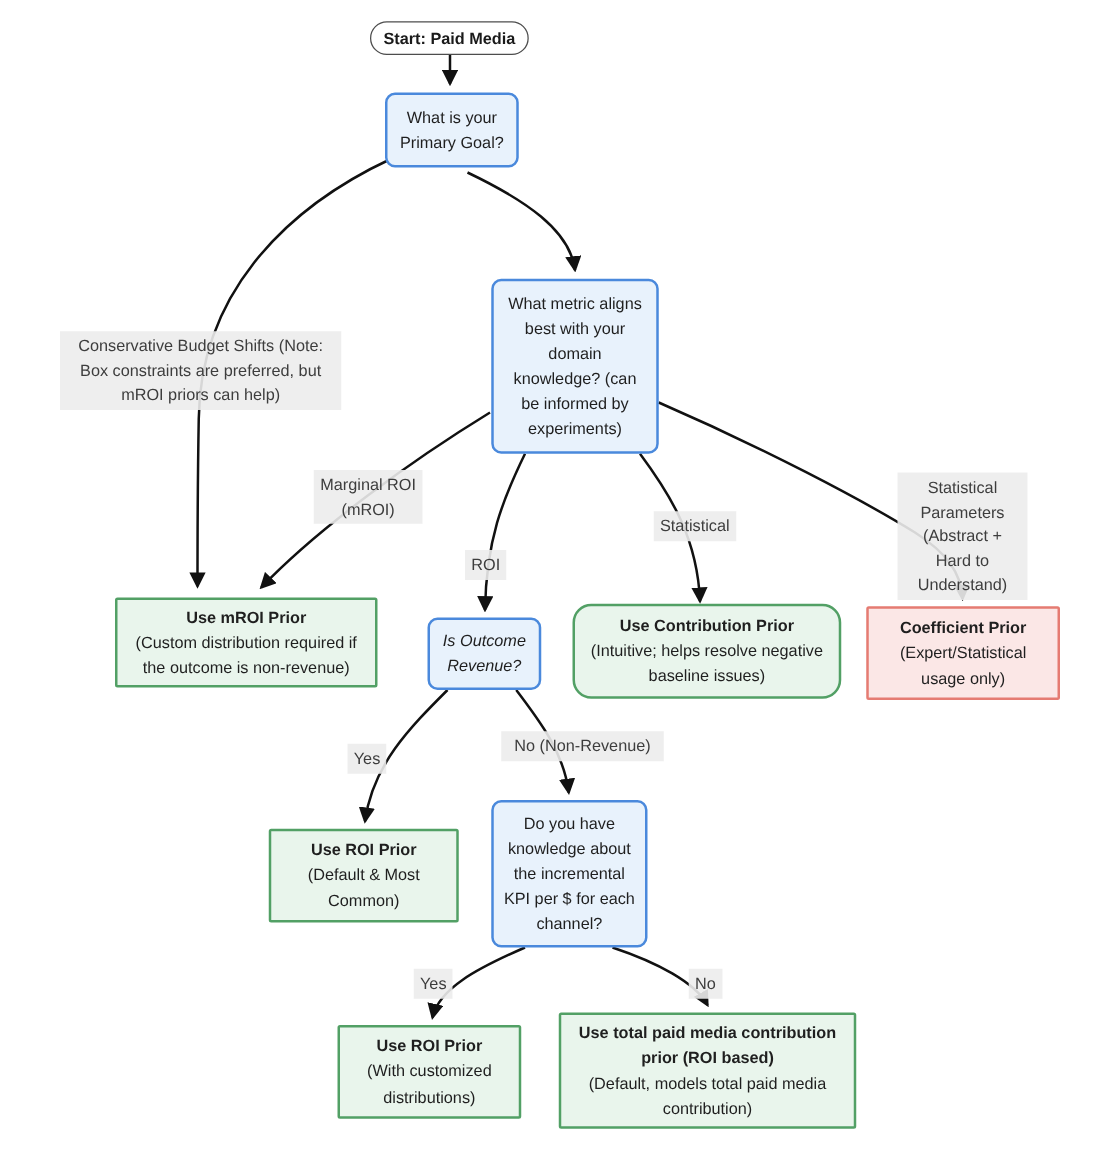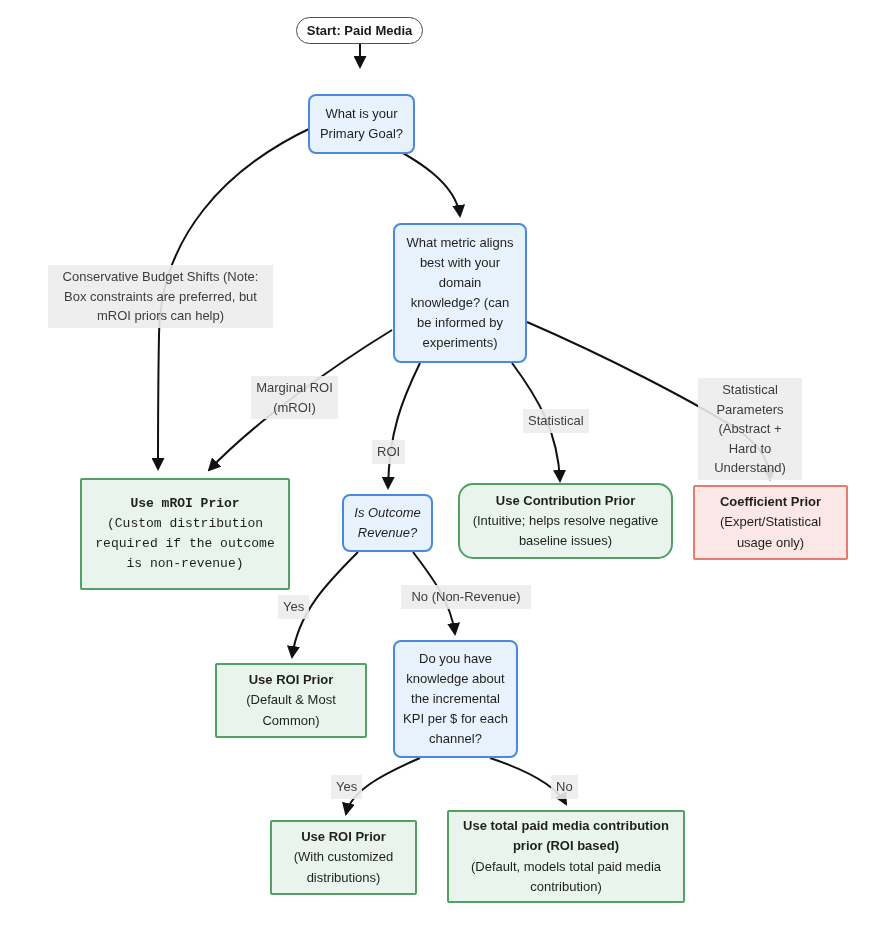--- a/index.html
+++ b/index.html
@@ -55,39 +55,39 @@
     <path class="edge" d="M 358 552 C 328 582 298 612 292 657" marker-end="url(#arrow)"></path>
     <path class="edge" d="M 413 552 C 432 577 451 602 455 634" marker-end="url(#arrow)"></path>
     <path class="edge" d="M 420 758 C 381 775 351 791 346 814" marker-end="url(#arrow)"></path>
     <path class="edge" d="M 490 758 C 526 770 556 786 566 804" marker-end="url(#arrow)"></path>
   </svg>
 
   <div class="edge-label" style="left:48px;top:265px;width:225px;">Conservative Budget Shifts (Note: Box constraints are preferred, but mROI priors can help)</div>
   <div class="edge-label" style="left:251px;top:376px;width:87px;">Marginal ROI (mROI)</div>
   <div class="edge-label" style="left:372px;top:409px;margin-top:31px;">ROI</div>
   <div class="edge-label" style="left:523px;top:409px;">Statistical</div>
-  <div class="edge-label" style="left:698px;top:378px;width:104px;">Statistical Parameters (Abstract + Hard to Understand)</div>
+  <div class="edge-label" style="left:718px;top:378px;width:104px;">Statistical Parameters (Abstract + Hard to Understand)</div>
   <div class="edge-label" style="left:278px;top:595px;">Yes</div>
   <div class="edge-label" style="left:381px;top:585px;width:130px;margin-left:20px;">No (Non-Revenue)</div>
   <div class="edge-label" style="left:331px;top:775px;">Yes</div>
   <div class="edge-label" style="left:551px;top:775px;">No</div>
 
   <div class="pill" style="left:296px;top:17px;width:127px;height:27px;">
     <span>Start: Paid Media</span>
   </div>
 
-  <div class="node question" style="left:308px;top:74px;width:107px;height:60px;margin-top:20px;">
+  <div class="node question" style="left:308px;top:74px;width:107px;height:60px;">
     <span>What is your Primary Goal?</span>
   </div>
 
   <div class="node question" style="left:393px;top:223px;width:134px;height:140px;">
     <span>What metric aligns best with your domain knowledge? (can be informed by experiments)</span>
   </div>
 
-  <div class="node action" style="left:80px;top:478px;width:210px;height:112px;font-family:Liberation Mono, monospace;">
+  <div class="node action" style="left:92px;top:478px;width:210px;height:72px;">
     <span class="node-title">Use mROI Prior</span>
     <span class="node-desc">(Custom distribution required if the outcome is non-revenue)</span>
   </div>
 
   <div class="node question" style="left:342px;top:494px;width:91px;height:58px;font-style:italic;">
     <span>Is Outcome Revenue?</span>
   </div>
 
   <div class="node action" style="left:458px;top:483px;width:215px;height:76px;border-radius:15px;">
     <span class="node-title">Use Contribution Prior</span>

